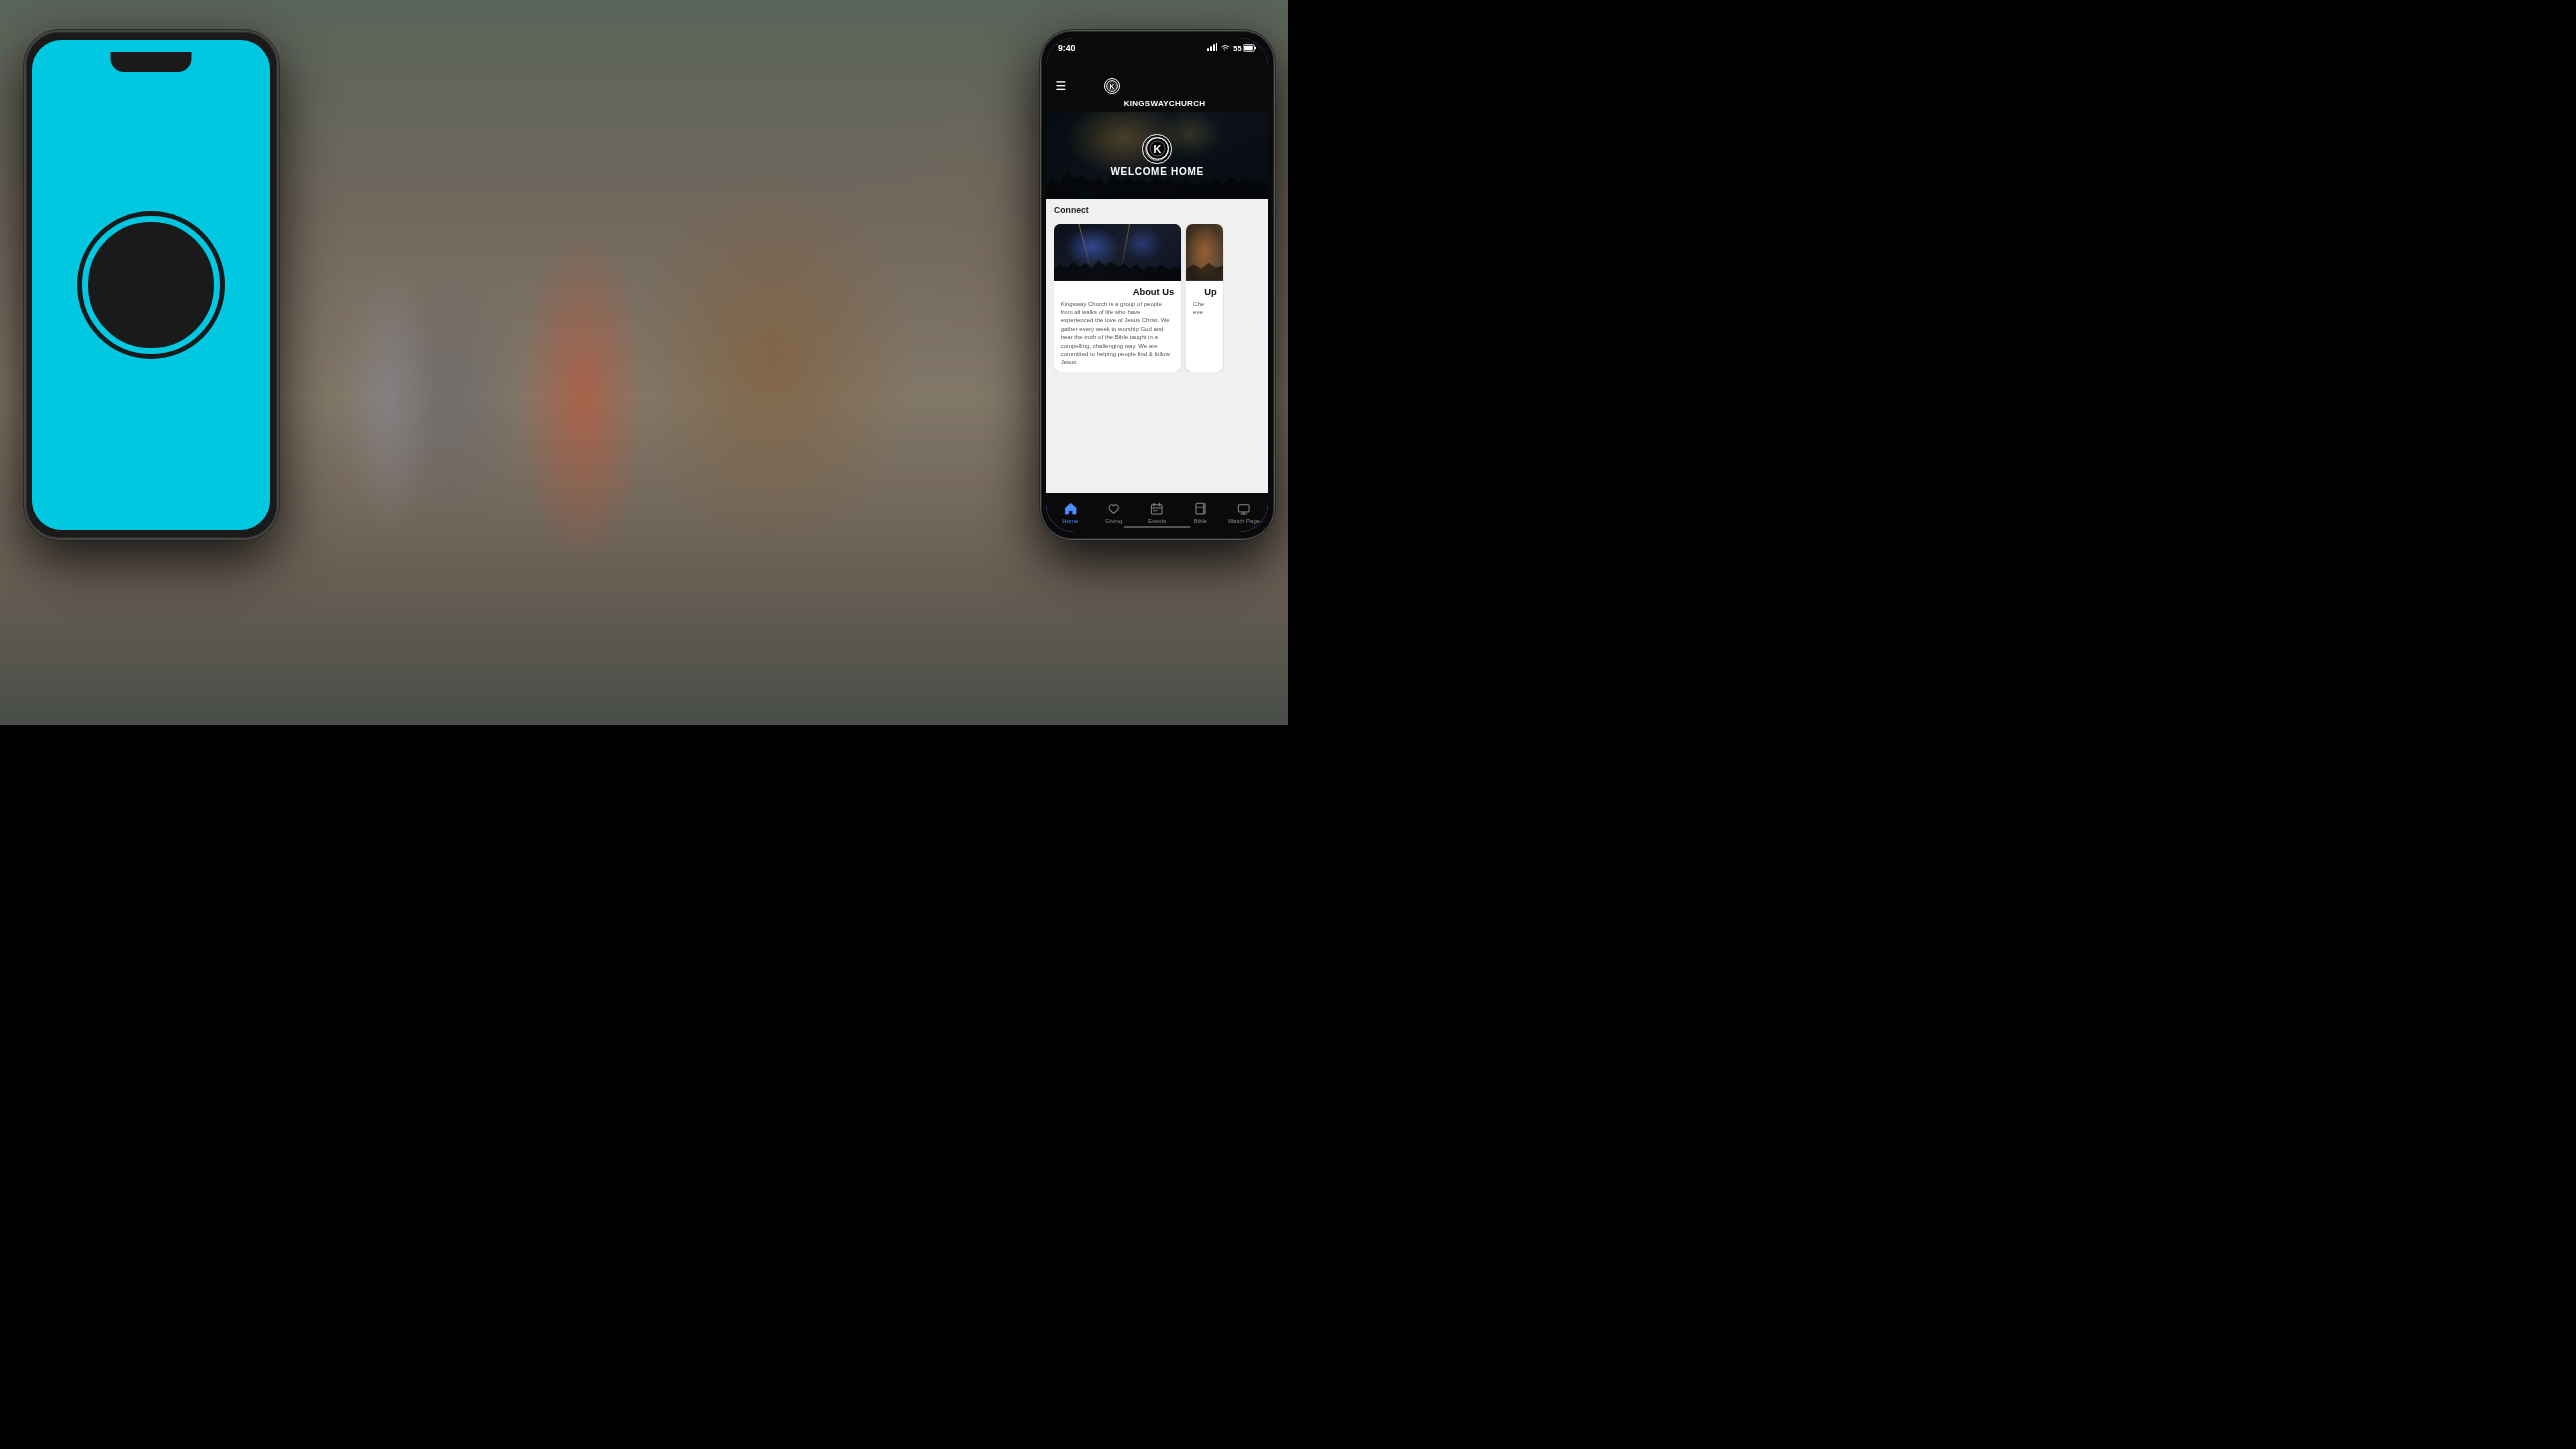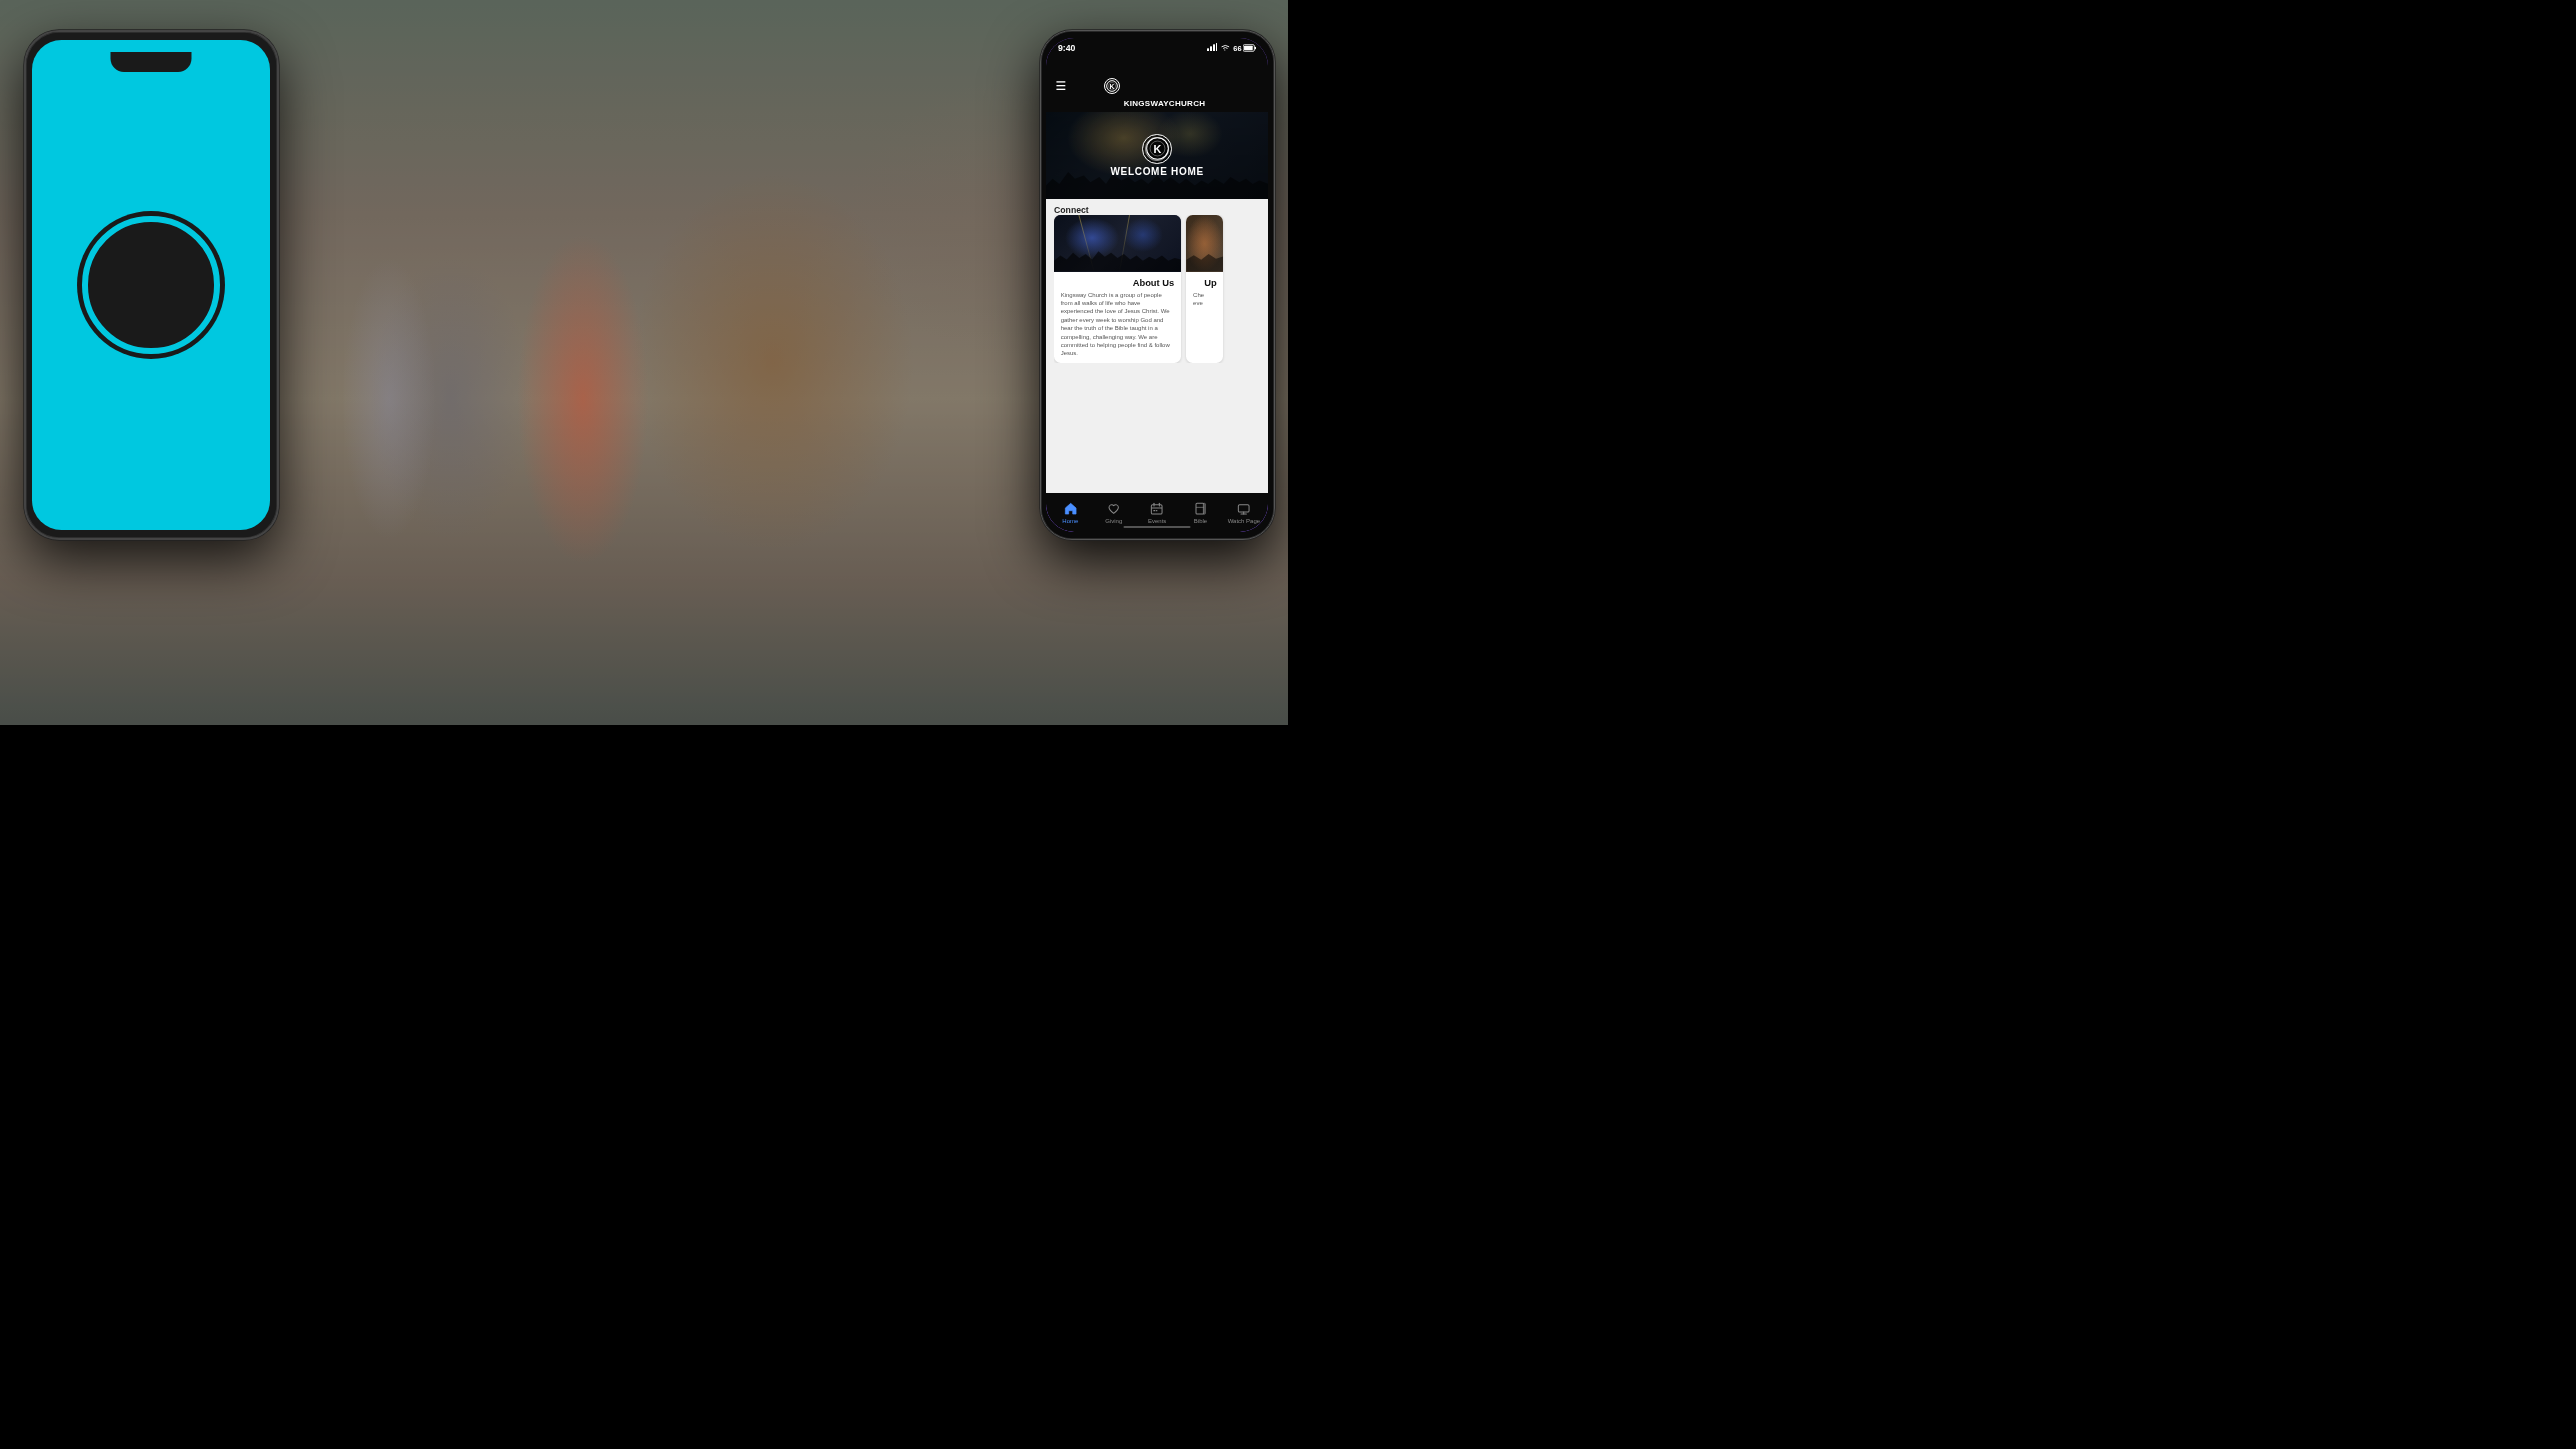--- a/index.html
+++ b/index.html
@@ -269,21 +269,21 @@
     
     .connect-section {
       padding: 5.4px 8px 2.7px;
       background: #f0f0f0;
     }
 
     .connect-label {
       font-size: 8.7px;
       font-weight: 600;
       color: #222;
-      margin-bottom: 0;
+      margin-bottom: 9px;
     }
 
     .cards-row {
       display: flex;
       gap: 5.4px;
       overflow: hidden;
     }
 
     .card {
       background: #fff;
@@ -460,21 +460,21 @@
               </svg>
           </span>
           <span>
             <svg width="10.7" height="8" viewBox="0 0 16 12">
                 <path d="M8 10.5 a0.8 0.8 0 1 1 0-.01Z" fill="#fff"></path>
                 <path d="M5.2 7.8 Q8 5.5 10.8 7.8" stroke="#fff" stroke-width="1.4" fill="none" stroke-linecap="round"></path>
                 <path d="M2.8 5.4 Q8 1.5 13.2 5.4" stroke="#fff" stroke-width="1.4" fill="none" stroke-linecap="round"></path>
               </svg>
           </span>
           <span style="display:flex;align-items:center;gap:1.3px;color:#fff;font-size:7.4px;font-weight:600;">
-            <span>66</span>
+            <span>55</span>
             <svg width="13.4" height="8" viewBox="0 0 20 12">
                 <rect x="0" y="1" width="17" height="10" rx="2" fill="none" stroke="#fff" stroke-width="1.2"></rect>
                 <rect x="17.5" y="4" width="2" height="4" rx="1" fill="#fff"></rect>
                 <rect x="1.5" y="2.5" width="13" height="7" rx="1" fill="#fff"></rect>
               </svg>
           </span>
         </div>
       </div>
 
       <div class="app-header">

